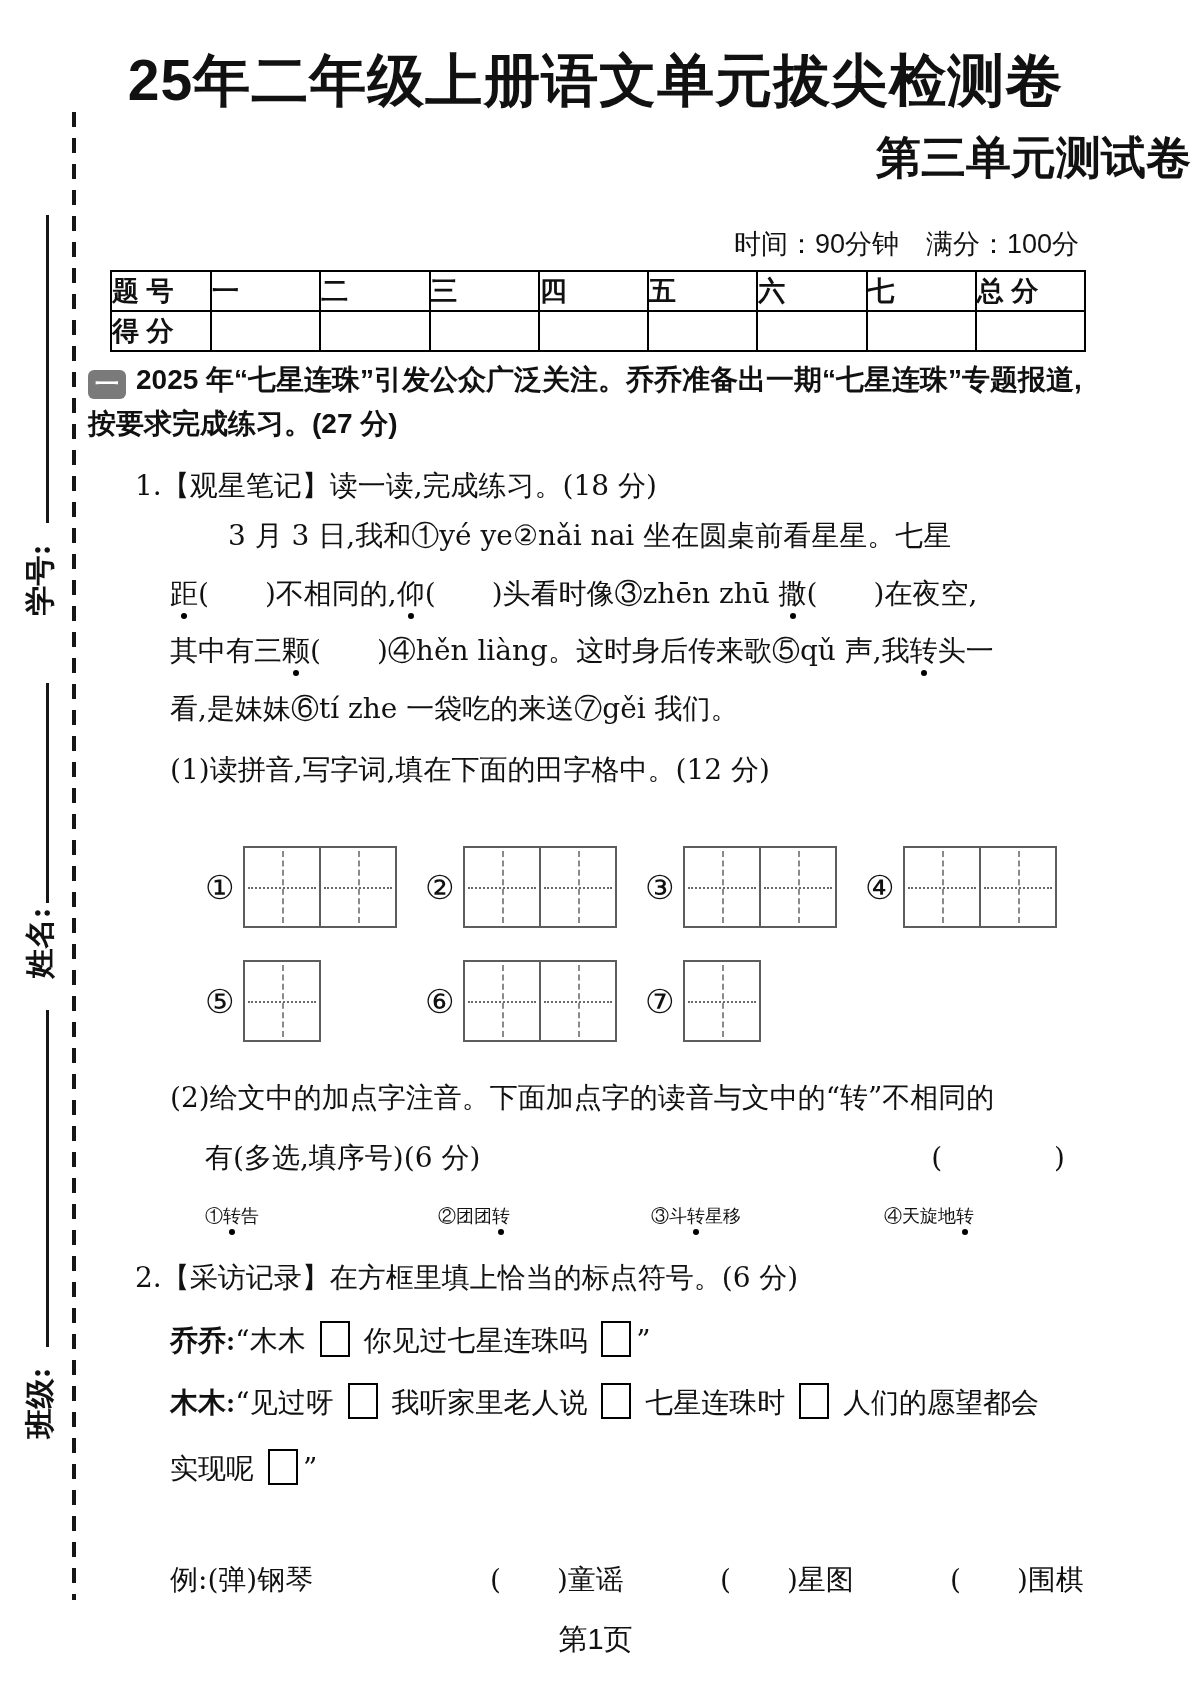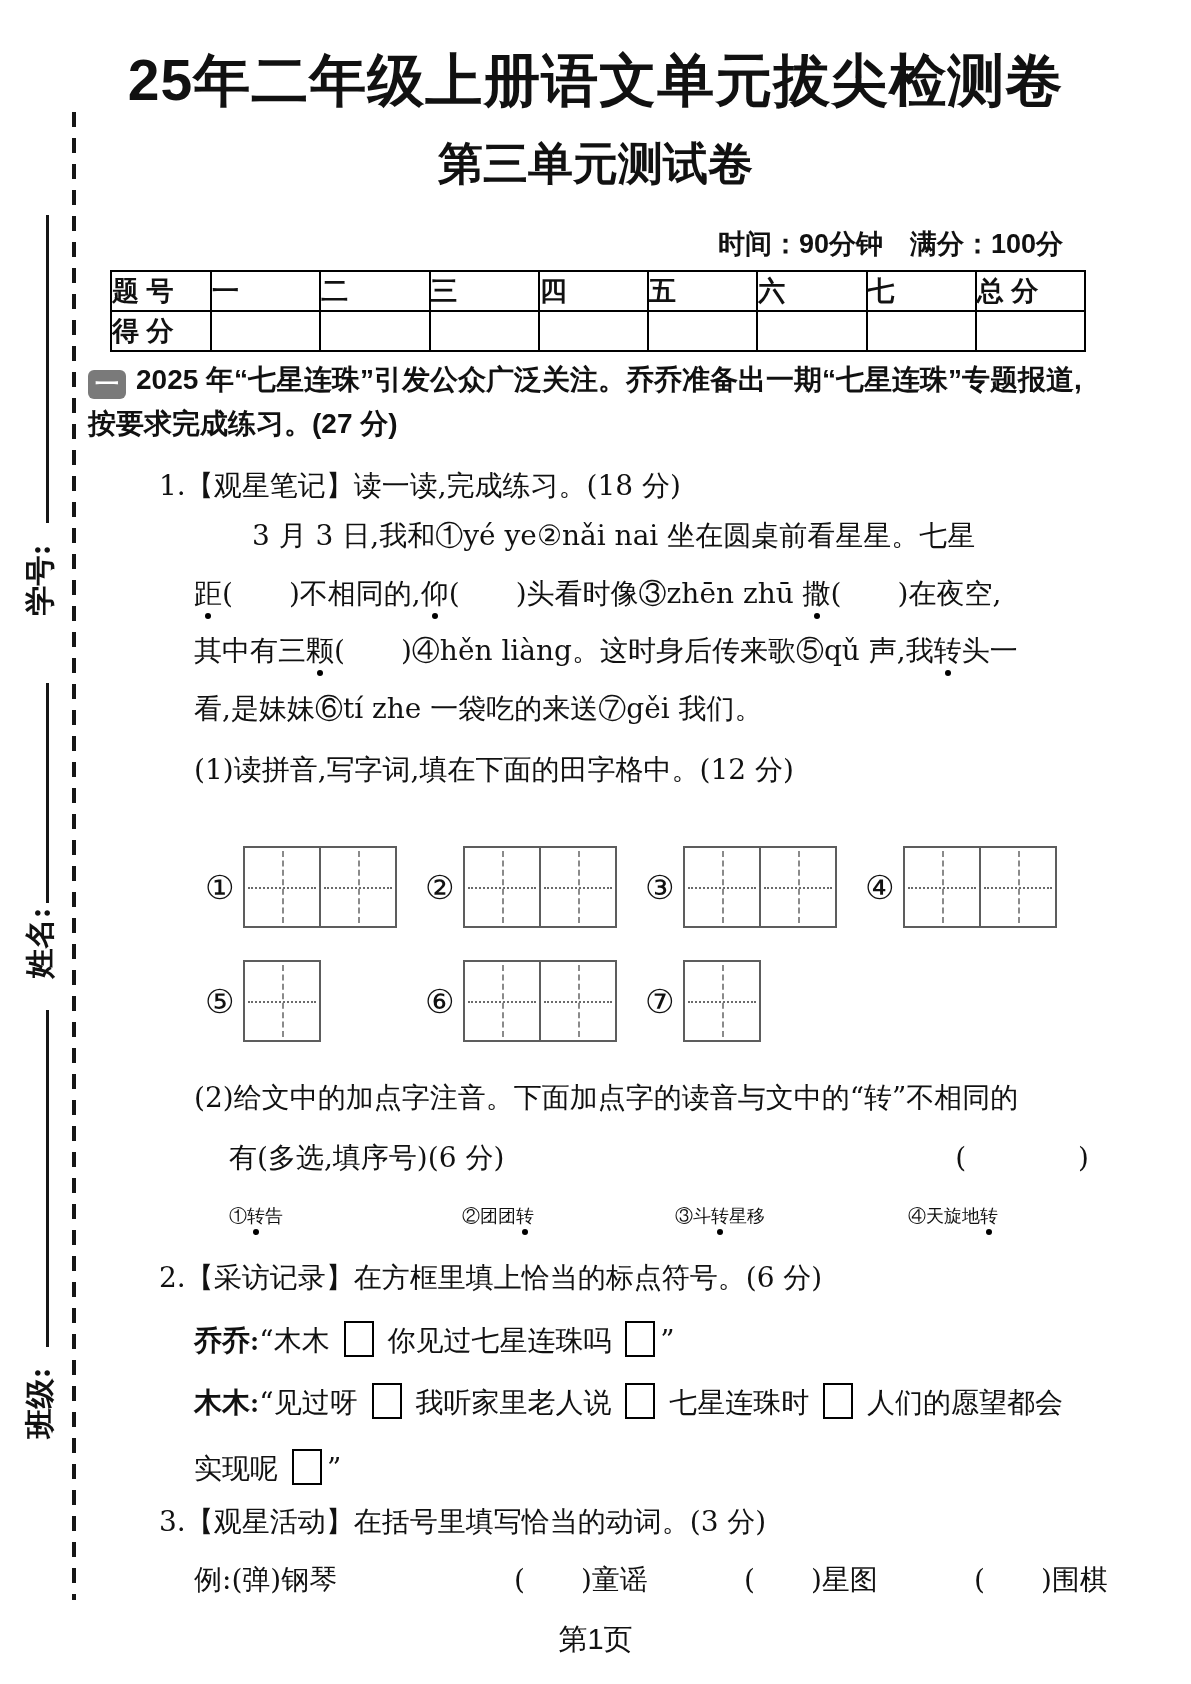--- a/index.html
+++ b/index.html
@@ -2,43 +2,43 @@
 <html><head>
 <meta charset="utf-8">
 <style>
   * { margin:0; padding:0; box-sizing:border-box; }
   html,body { background:#ffffff; }
   .page {
     position:relative; width:1191px; height:1684px; margin:0 auto;
     background:#ffffff; overflow:hidden; color:#111;
     font-family:"Liberation Sans", sans-serif;
   }
-  .kai { font-family:"DejaVu Serif", serif;margin-left:24px; }
+  .kai { font-family:"DejaVu Serif", serif; }
 
   
   .cut-line {
     position:absolute; left:72px; top:112px; width:4px; height:1488px;
     background:repeating-linear-gradient(to bottom,#161616 0 15px,transparent 15px 26px);
   }
   .write-line { position:absolute; left:46px; width:3px; background:#161616; }
   .wl-1 { top:215px; height:308px; }
   .wl-2 { top:683px; height:220px; }
   .wl-3 { top:1010px; height:337px; }
   .v-label {
     position:absolute; font-family:"DejaVu Serif", serif; font-weight:600;
     font-size:30px; white-space:nowrap; color:#111;
     transform:translate(-50%,-50%) rotate(-90deg);
   }
 
   
   .title { position:absolute; top:40px; left:0; width:100%; text-align:center;
            font-size:57px; font-weight:bold; letter-spacing:1px; line-height:80px; }
-  .subtitle { position:absolute; top:132px; left:0; width:100%; text-align:center;
+  .subtitle { position:absolute; top:126px; left:0; width:100%; text-align:right;
               font-size:45px; font-weight:bold; line-height:64px; }
-  .info { position:absolute; top:226px; right:128px; font-size:27px; font-weight:bold; }
+  .info { position:absolute; top:226px; right:112px; font-size:27px; font-weight:normal; }
 
   
   .score-table { position:absolute; left:110px; top:270px; width:976px;
                  border-collapse:collapse; table-layout:fixed; }
   .score-table td { border:2px solid #000; height:40px; 
                     font-size:27px; font-weight:bold; padding:0; }
   .score-table td.hd { width:100px; }
 
   
   .sec1 { position:absolute; left:88px; top:358px; width:1000px;
@@ -224,21 +224,20 @@
 
   <div class="stem q-stem kai" style="top:1258px;">2.【采访记录】在方框里填上恰当的标点符号。(6 分)</div>
   <div class="dialog d1 kai">
     <span class="d-name">乔乔:</span><span><span>“木木 </span><span class="punct-box"></span><span> 你见过七星连珠吗 </span><span class="punct-box"></span><span>”</span></span>
   </div>
   <div class="dialog d2 kai">
     <span class="d-name">木木:</span><span><span>“见过呀 </span><span class="punct-box"></span><span> 我听家里老人说 </span><span class="punct-box"></span><span> 七星连珠时 </span><span class="punct-box"></span><span> 人们的愿望都会</span></span>
   </div>
   <div class="dialog d2c kai"><span>实现呢 </span><span class="punct-box"></span><span>”</span></div>
 
-  <div class="stem q-stem kai" style="top:1502px;">3.【观星活动】在括号里填写恰当的动词。(3 分)</div>
   <div class="q3-line kai">
     <span class="q3-ex">例:(弹)钢琴</span>
     <span class="q3-it">(　　)童谣</span>
     <span class="q3-it">(　　)星图</span>
     <span class="q3-it">(　　)围棋</span>
   </div>
 
   <div class="footer">第1页</div>
 
 </div>

